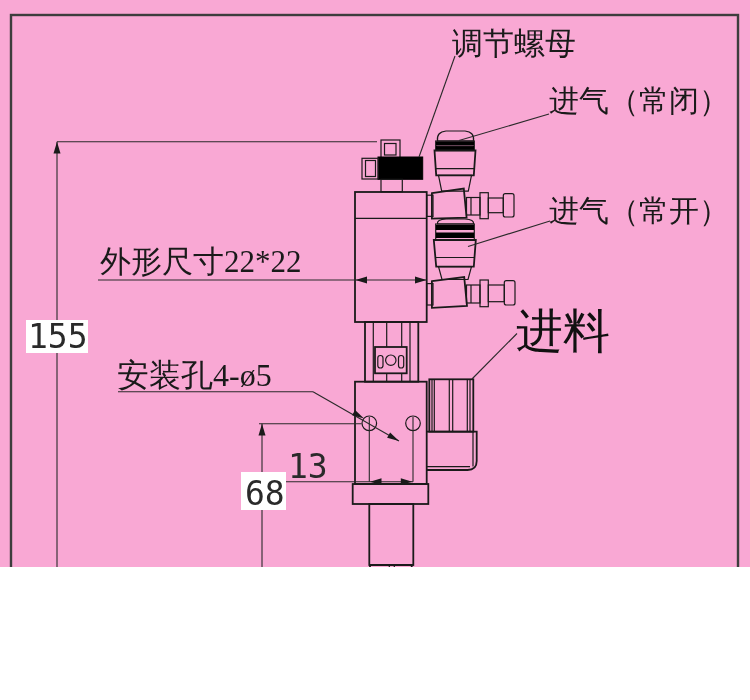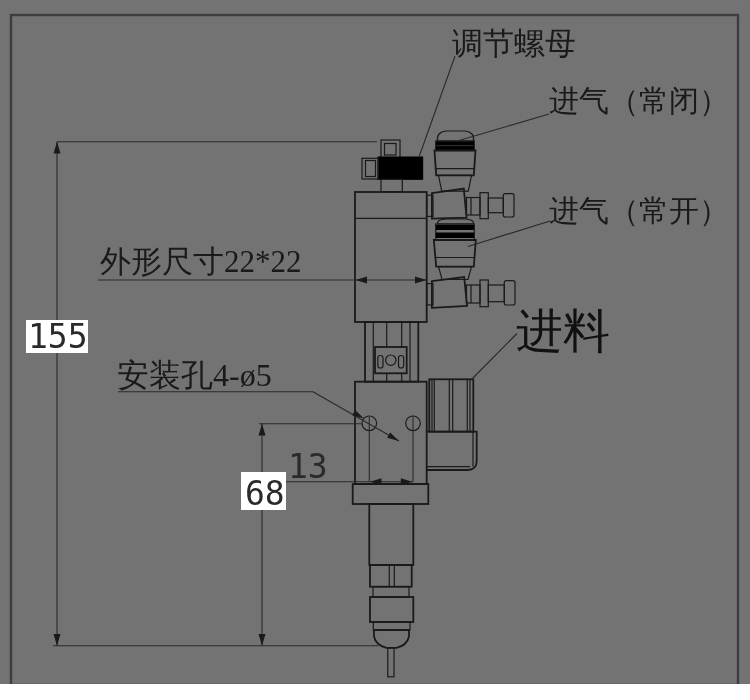--- a/index.html
+++ b/index.html
@@ -1,16 +1,16 @@
 <!DOCTYPE html>
 <html><head>
 <meta charset="utf-8">
 <style>
   html,body{margin:0;padding:0;background:#ffffff;}
-  .canvas{position:relative;width:750px;height:684px;background:#737373;overflow:hidden;}
+  .canvas{position:relative;width:750px;height:567px;background:#f9a8d4;overflow:hidden;}
   svg{position:absolute;left:0;top:0;}
   .cjk{font-family:"Liberation Serif","DejaVu Serif",serif;fill:#1a1a1a;}
   .cjk-big{font-family:"Liberation Serif","DejaVu Serif",serif;fill:#111111;}
   .num{font-family:"DejaVu Sans Mono","Liberation Mono",monospace;fill:#2a2a2a;font-weight:400;}
   .ol{stroke:#1a1a1a;stroke-width:1.8;fill:none;}
   .ol2{stroke:#1a1a1a;stroke-width:1.2;fill:none;}
   .dim{stroke:#2a2a2a;stroke-width:1.1;fill:none;}
   .arr{fill:#1a1a1a;stroke:none;}
   .blk{fill:#000000;stroke:#000000;}
   .msk{fill:#ffffff;stroke:none;}

